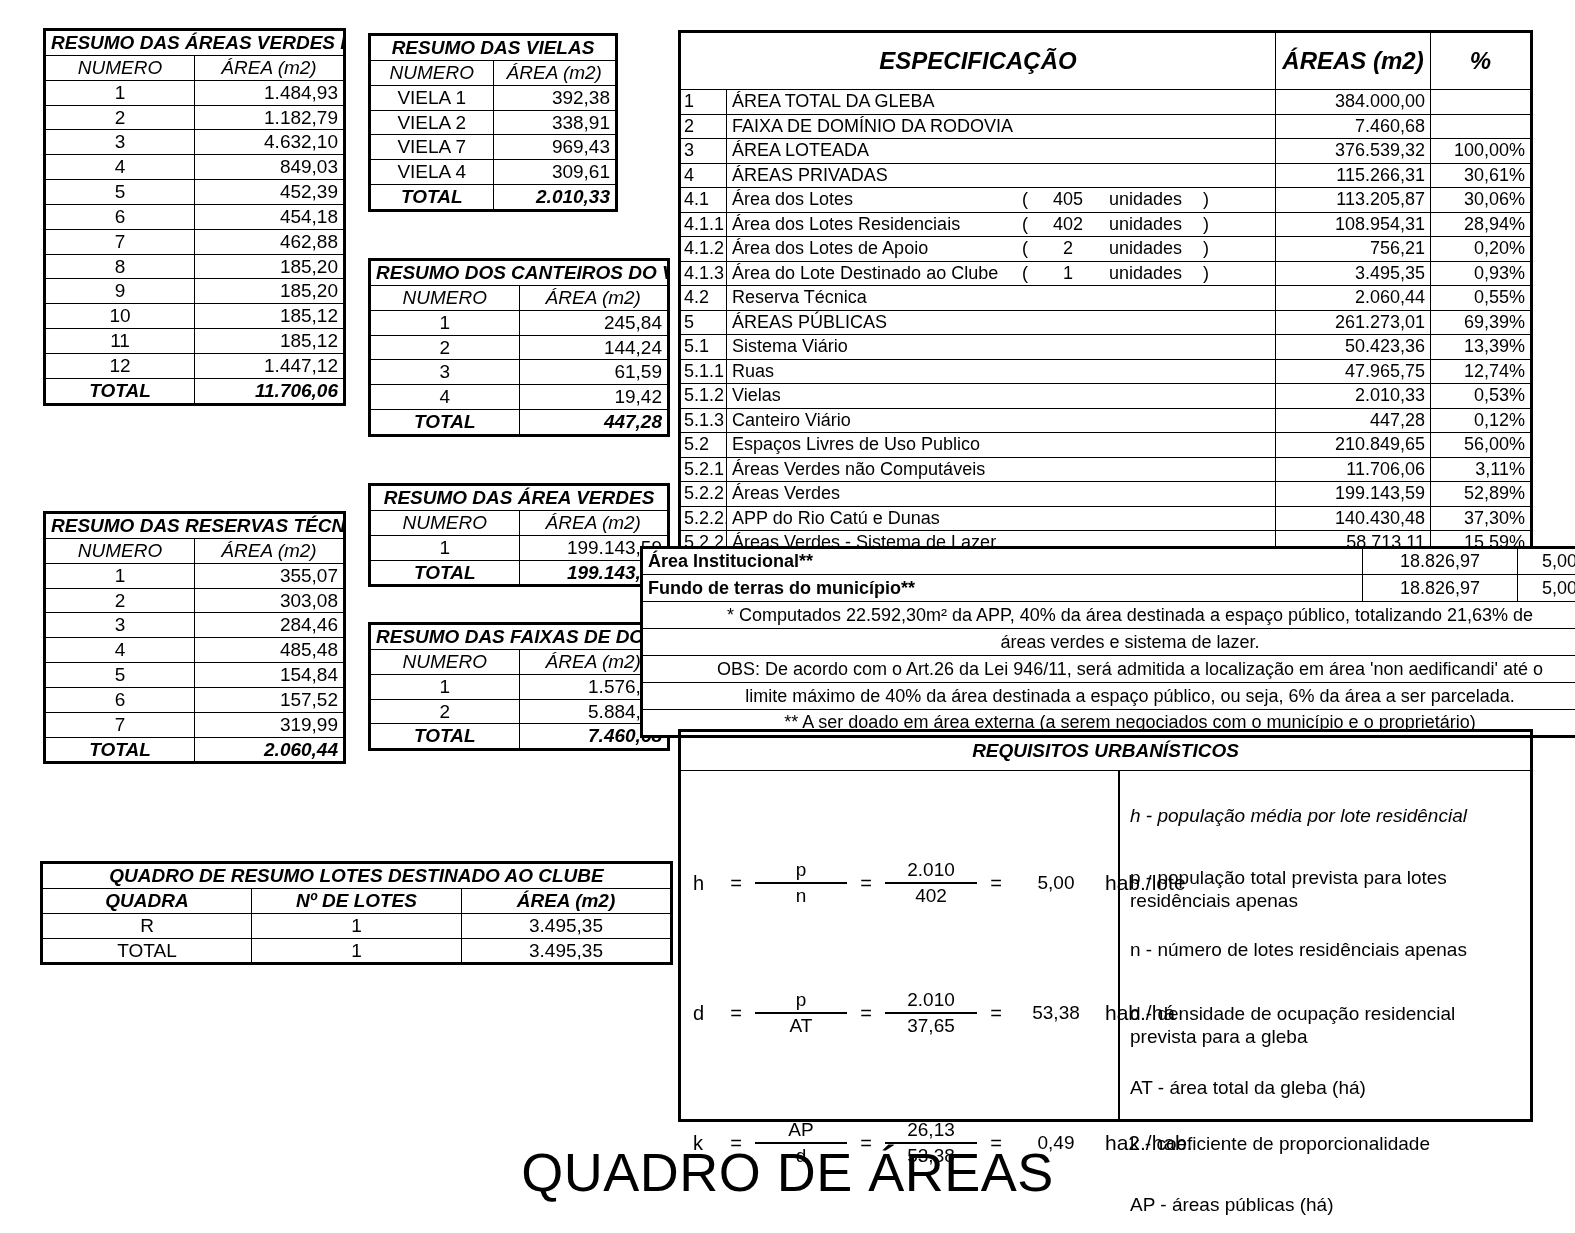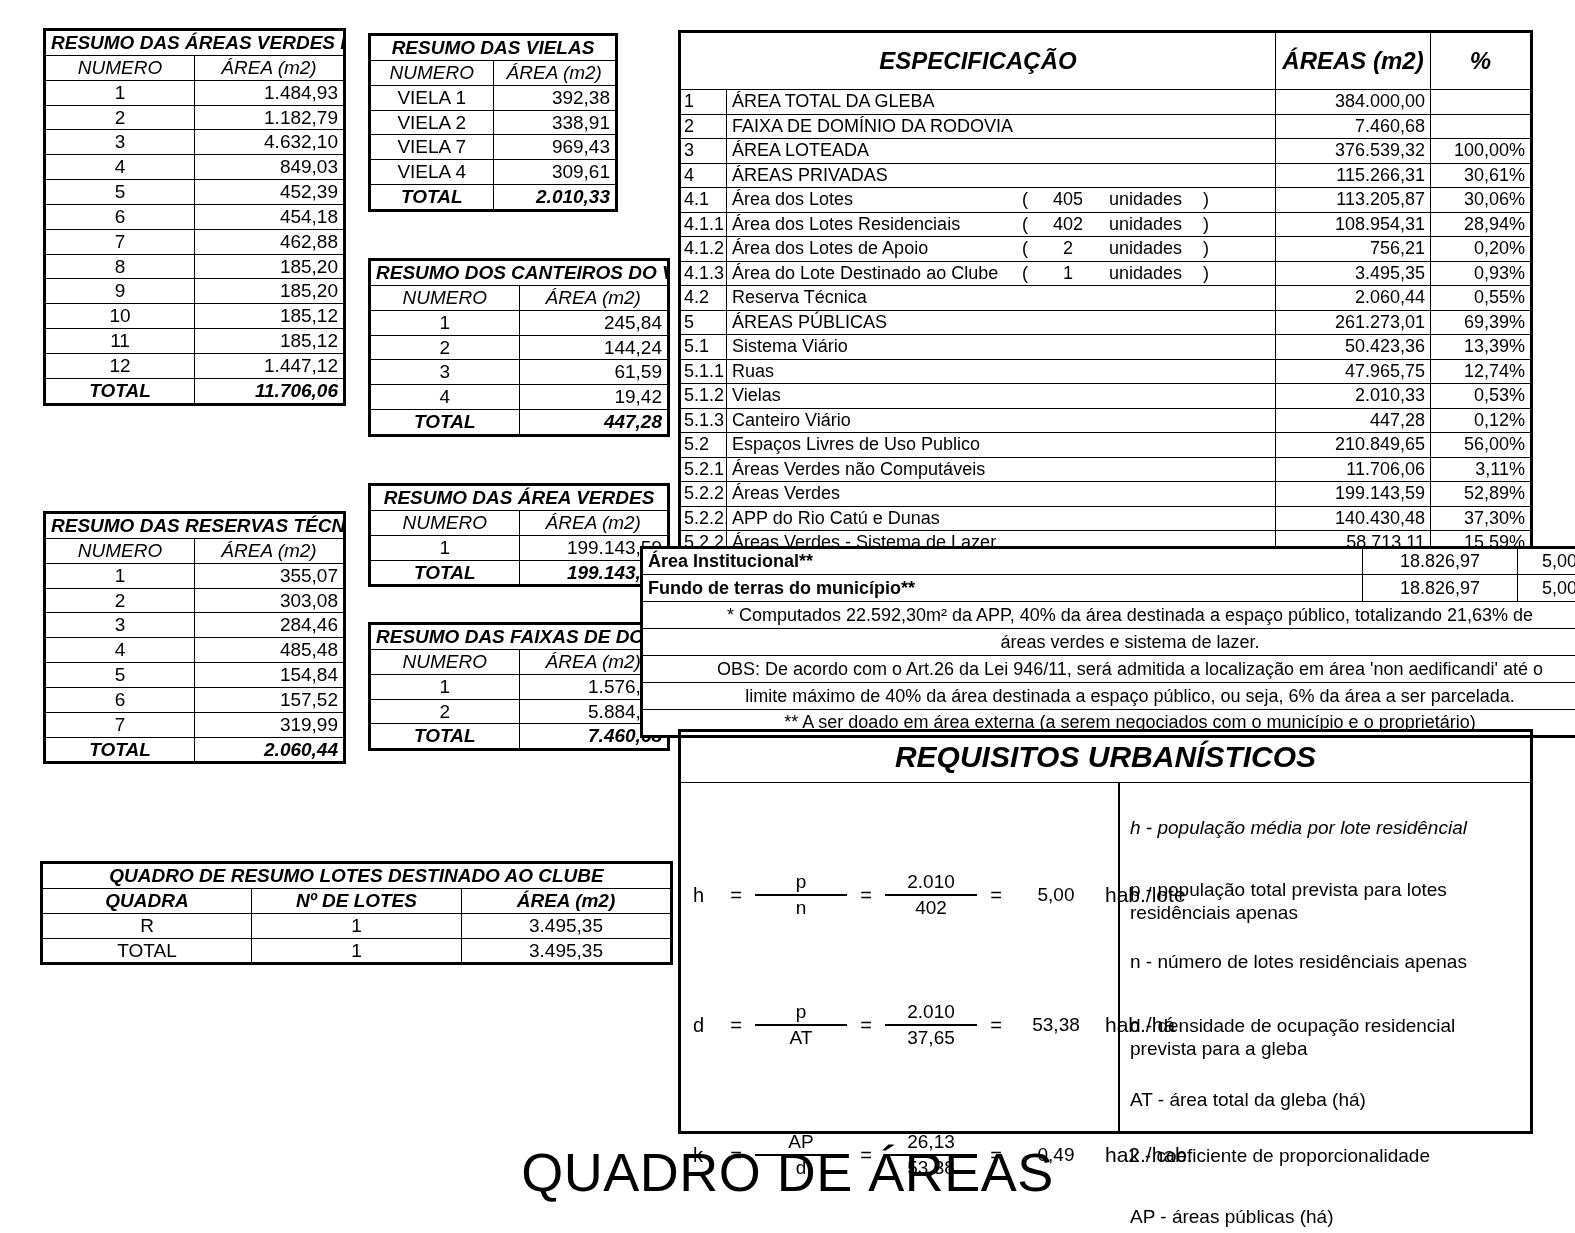--- a/index.html
+++ b/index.html
@@ -94,21 +94,21 @@
   
   #tbl-notas td { font-size: 18px; padding: 1px 5px; height: 27px; white-space: nowrap; }
   #tbl-notas .nb { font-weight: bold; text-align: left; }
   #tbl-notas .nv { text-align: center; }
   #tbl-notas .np { text-align: center; }
   #tbl-notas .note { text-align: center; font-weight: normal; }
 
   
   #tbl-requisitos .rq-title {
     font-weight: bold; font-style: italic;
-    text-align: center; font-size: 30px;
+    text-align: center; font-size: 19px;
     padding: 8px; border: 1px solid #000;
   }
   .rq-body { display: flex; border: 1px solid #000; border-top: none; height: 352px; }
   .rq-left { width: 437px; position: relative; }
   .rq-right { flex: 1; border-left: 2px solid #000; position: relative; padding: 10px 0 0 10px; }
   .rq-right p { font-size: 19px; line-height: 1.2; margin-bottom: 0; position: absolute; left: 10px; right: 6px; }
 
   
   .formula { position: absolute; left: 12px; display: flex; align-items: center; font-size: 20px; }
   .fvar  { width: 26px; text-align: left; }

